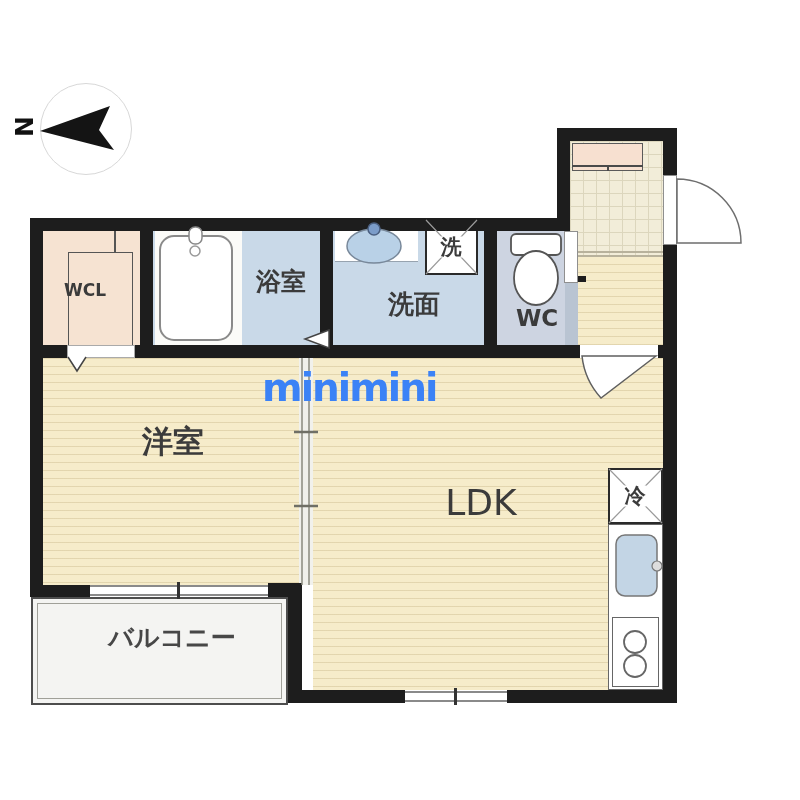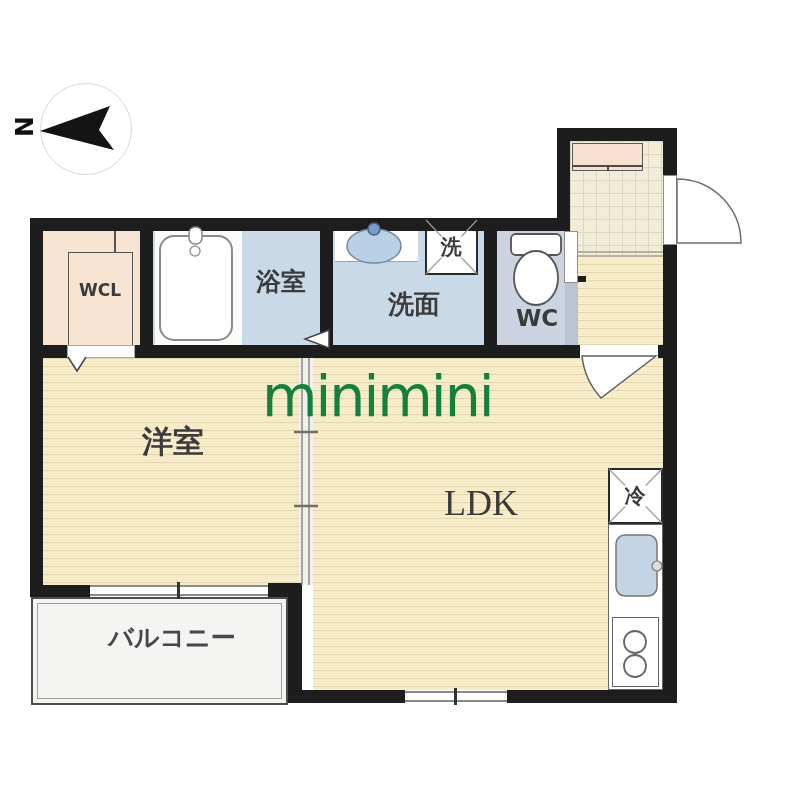--- a/index.html
+++ b/index.html
@@ -14,22 +14,22 @@
                          repeating-linear-gradient(to right,#dcd6bd 0 1px,transparent 1px 13px);}
   .wet{background-color:#c9d9e8;}
   .wcfloor{background-color:#cdd4e1;}
   .closet{background-color:#f6e3d2;}
   .fixture{position:absolute;z-index:20;}
   .overlay{position:absolute;z-index:40;}
   .svg-layer{position:absolute;left:0;top:0;z-index:45;pointer-events:none;}
   .lbl{position:absolute;z-index:50;transform:translate(-50%,-50%);font-weight:600;
        color:#3b3b3b;white-space:nowrap;line-height:1;}
   .halo{background:#fff;padding:0 1px;}
-  .watermark{position:absolute;z-index:60;font-weight:400;letter-spacing:-2px;
-             color:#15803d;font-size:57px;line-height:1;}
+  .watermark{position:absolute;z-index:60;font-weight:700;letter-spacing:-2px;
+             color:#3b82f6;font-size:39px;line-height:1;}
   .compass-circle{position:absolute;left:40px;top:83px;width:90px;height:90px;border-radius:50%;
                   background:#fff;border:1.5px solid #d8d8d8;z-index:5;}
   .compass-n{position:absolute;left:14px;top:112px;font-size:25px;font-weight:700;color:#111;
              transform:rotate(-90deg);z-index:6;}
   .window{position:absolute;background:#fff;border-top:2px solid #8a8a8a;border-bottom:2px solid #8a8a8a;
           box-sizing:border-box;z-index:35;}
   .wtick{position:absolute;background:#333;z-index:36;}
   .door-leaf{position:absolute;background:#fff;border:1.5px solid #8f8f8f;box-sizing:border-box;z-index:42;}
   .balcony{position:absolute;left:31px;top:597px;width:257px;height:108px;background:#f4f4f2;
            border:2px solid #4d4d4d;box-sizing:border-box;z-index:12;}
@@ -131,25 +131,25 @@
 
     <path d="M 609 469 L 662 523 M 662 469 L 609 523" stroke="#9a9a9a" stroke-width="1.2"></path>
 
     <rect x="616" y="535" width="41" height="61" rx="9" fill="#c3d5e5" stroke="#777" stroke-width="1.5"></rect>
     <circle cx="657" cy="566" r="5" fill="#dddddd" stroke="#777" stroke-width="1.2"></circle>
 
     <circle cx="635" cy="642" r="11" fill="#ffffff" stroke="#666" stroke-width="1.8"></circle>
     <circle cx="635" cy="666" r="11" fill="#ffffff" stroke="#666" stroke-width="1.8"></circle>
   </svg>
 
-  <div class="lbl" style="left:100px;top:290px;font-size:17px;">WCL</div>
+  <div class="lbl" style="left:85px;top:290px;font-size:17px;">WCL</div>
   <div class="lbl" style="left:281px;top:281px;font-size:25px;">浴室</div>
   <div class="lbl" style="left:414px;top:304px;font-size:26px;">洗面</div>
   <div class="lbl halo" style="left:451px;top:247px;font-size:21px;">洗</div>
   <div class="lbl" style="left:537px;top:318px;font-size:23px;">WC</div>
   <div class="lbl" style="left:173px;top:441px;font-size:31px;">洋室</div>
-  <div class="lbl" style="left:481px;top:503px;font-size:36px;font-weight:500;font-family:Liberation Serif, serif;">LDK</div>
+  <div class="lbl" style="left:481px;top:503px;font-size:36px;font-weight:500;">LDK</div>
   <div class="lbl" style="left:172px;top:637px;font-size:25px;color:#474747;">バルコニー</div>
   <div class="lbl halo" style="left:635px;top:496px;font-size:21px;">冷</div>
 
   <div class="watermark" style="left:262px;top:368px;">minimini</div>
 
 </div>
 
 </body></html>

